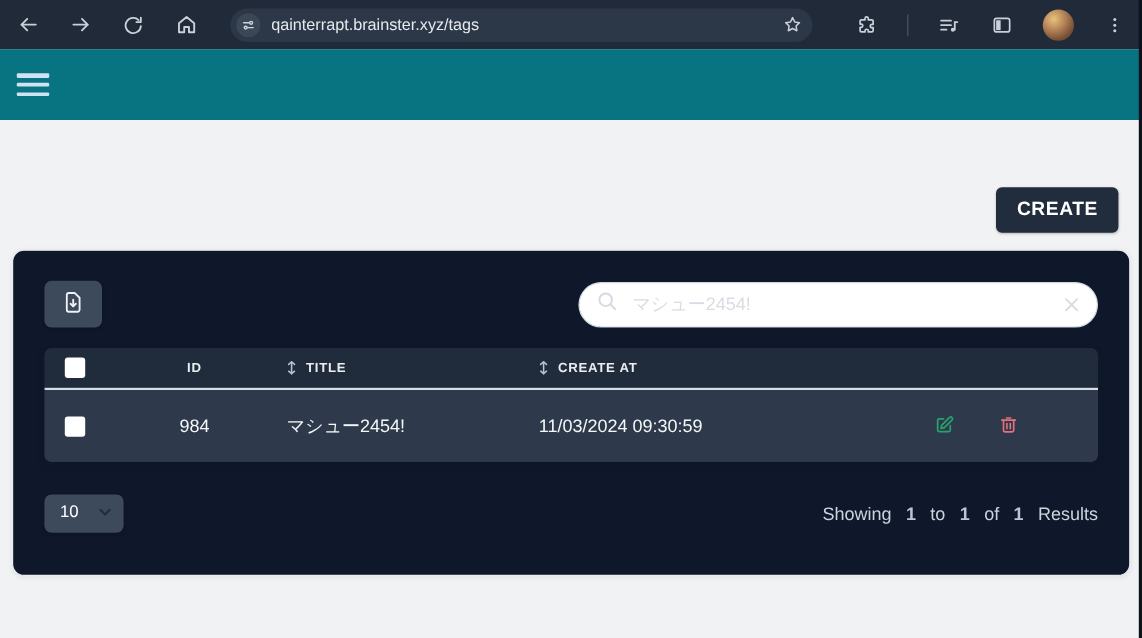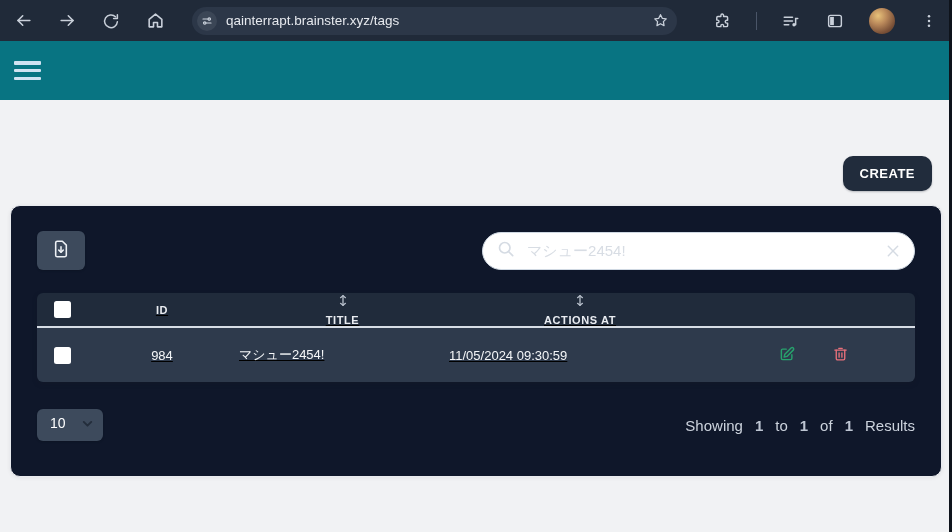--- a/index.html
+++ b/index.html
@@ -39,22 +39,22 @@
   
   .appbar { height:59px; background:#087482; display:flex; align-items:center; padding-left:14px; }
   .hamburger {
     width:27px; height:19px; background:transparent; border:none; padding:0; cursor:pointer;
     display:flex; flex-direction:column; justify-content:space-between;
   }
   .hamburger span { display:block; height:3.5px; border-radius:1px; background:#d0e3f2; }
   
   .create-row { display:flex; justify-content:flex-end; padding:56px 20px 0; }
   .create-btn {
-    background:#212c3c; color:#ffffff; border:none; border-radius:10px; cursor:pointer;
-    font-family:inherit; font-size:13px; font-weight:700; letter-spacing:.5px;
+    background:#212c3c; color:#ffffff; border:none; border-radius:5px; cursor:pointer;
+    font-family:inherit; font-size:16px; font-weight:700; letter-spacing:.5px;
     padding:10px 17px; box-shadow:0 1px 2px rgba(15,20,30,.25);
   }
   .card {
     margin:14px 10px 0; background:#0f172a; border:1px solid #e9ebef; border-radius:10px;
     box-shadow:0 1px 4px rgba(25,30,40,.07); padding:25px 26px 35px;
   }
   .card-toolbar { display:flex; justify-content:space-between; align-items:center; }
   .export-btn {
     width:48px; height:39px; background:#3d4a5c; border:none; border-radius:6px; cursor:pointer;
     color:#eef1f5; display:flex; align-items:center; justify-content:center;
@@ -64,32 +64,32 @@
     width:433px; height:38px; border:1.6px solid #cfd8e2; border-radius:19px; background:#fff;
     display:flex; align-items:center; padding:0 13px; gap:9px; color:#d5dbe3;
   }
   .search input {
     flex:1; border:none; outline:none; background:transparent;
     font-family:inherit; font-size:15px; color:#3a4454; min-width:0;
   }
   .search input::placeholder { color:#d8dde4; opacity:1; }
   .clear-btn { border:none; background:transparent; color:#d5dbe3; padding:0; cursor:pointer; display:flex; }
   
-  .dtable { margin-top:23px; border-radius:6px; box-shadow:0 2px 5px rgba(20,26,36,.28);text-decoration:underline; }
+  .dtable { margin-top:17px; border-radius:6px; box-shadow:0 2px 5px rgba(20,26,36,.28); }
   .thead, .trow { display:grid; grid-template-columns:50px 150px 210px 265px 1fr; align-items:center; }
   .thead {
     background:#202b3b; height:35px; border-radius:6px 6px 0 0;
     color:#e9ecf1; font-size:11px; font-weight:700; letter-spacing:.6px;
     border-bottom:2px solid #d7dde5;
   }
-  .trow { background:#2e3a4c; height:54px; border-radius:0 0 6px 6px; color:#f4f6f8; font-size:13px; }
+  .trow { background:#2e3a4c; height:60px; border-radius:0 0 6px 6px; color:#f4f6f8; font-size:15px; }
   .cell-cb { display:flex; justify-content:center; }
   .checkbox { width:17px; height:17px; background:#ffffff; border-radius:2.5px; display:inline-block; cursor:pointer; }
   .cell-id { text-align:center; }
-  .th-sortable { display:flex; align-items:center; gap:7px; padding-left:1px;flex-direction:column; }
+  .th-sortable { display:flex; align-items:center; gap:7px; padding-left:1px; }
   .sort-ic { color:#b9c1cd; display:flex; }
   .cell-title, .cell-created { padding-left:2px; white-space:nowrap; overflow:hidden; }
   .th-actions { padding-left:14px; }
   .cell-actions { display:flex; justify-content:center; gap:36px; }
   .row-act { border:none; background:transparent; padding:0; cursor:pointer; display:flex; }
   .act-edit { color:#27a26d; }
   .act-del { color:#e9707b; }
   
   .card-footer { margin-top:27px; display:flex; justify-content:space-between; align-items:center; }
   .pagesize {
@@ -239,31 +239,31 @@
           <span>TITLE</span>
         </div>
         <div class="th-sortable">
           <span class="sort-ic">
             <svg width="10" height="13" viewBox="0 0 12 16" fill="none" stroke="currentColor" stroke-width="1.6" stroke-linecap="round" stroke-linejoin="round">
                 <path d="M6 2v12"></path>
                 <path d="M3 4.5 6 2l3 2.5"></path>
                 <path d="M3 11.5 6 14l3-2.5"></path>
               </svg>
           </span>
-          <span>ACTIONS AT</span>
+          <span>CREATE AT</span>
         </div>
       </div>
 
       <div class="trow">
         <div class="cell-cb">
             <span class="checkbox"></span>
           </div>
         <div class="cell-id">984</div>
         <div class="cell-title">マシュー2454!</div>
-        <div class="cell-created">11/05/2024 09:30:59</div>
+        <div class="cell-created">11/03/2024 09:30:59</div>
         <div class="cell-actions">
           <button class="row-act act-edit">
             <span>
               <svg width="18" height="18" viewBox="0 0 24 24" fill="none" stroke="currentColor" stroke-width="1.9" stroke-linecap="round" stroke-linejoin="round">
                   <path d="M11 5.5H6.2A1.7 1.7 0 0 0 4.5 7.2v10.6a1.7 1.7 0 0 0 1.7 1.7h10.6a1.7 1.7 0 0 0 1.7-1.7V13"></path>
                   <path d="M17.8 3.7a2 2 0 0 1 2.8 2.8L12 15.2l-3.8.9.9-3.8z"></path>
                 </svg>
             </span>
           </button>
           <button class="row-act act-del">

